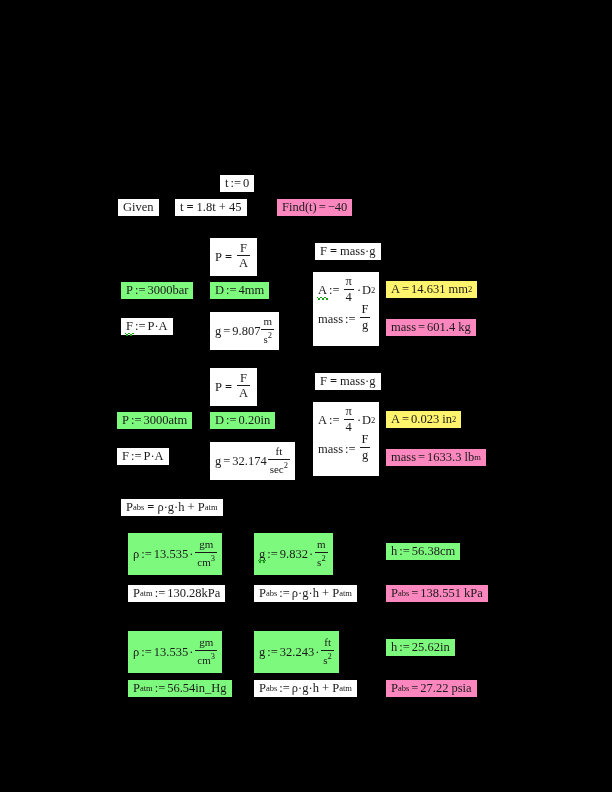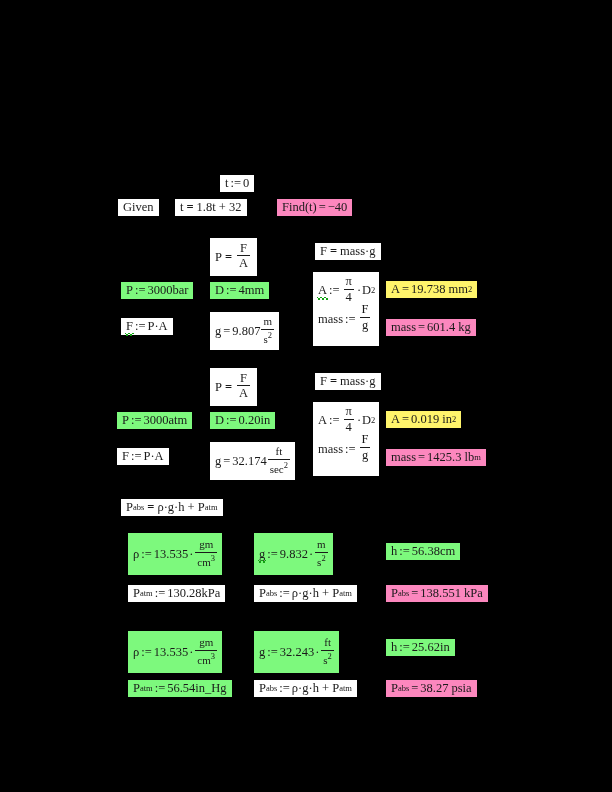--- a/index.html
+++ b/index.html
@@ -98,21 +98,21 @@
   </div>
 
   <div class="rg" style="left:118px;top:199px;">
     <span>Given</span>
   </div>
 
   <div class="rg" style="left:175px;top:199px;">
     <span class="mathline">
       <span>t</span>
       <span class="eqb">=</span>
-      <span>1.8t + 32</span>
+      <span>1.8t + 45</span>
     </span>
   </div>
 
   <div class="rg pink" style="left:277px;top:199px;">
     <span class="mathline">
       <span>Find(t)</span>
       <span class="op">=</span>
       <span>−40</span>
     </span>
   </div>
@@ -178,21 +178,21 @@
           <span class="den">g</span>
         </span>
       </span>
     </span>
   </div>
 
   <div class="rg yellow" style="left:386px;top:281px;">
     <span class="mathline">
       <span>A</span>
       <span class="op">=</span>
-      <span>19.738</span>
+      <span>14.631</span>
       <span style="width:3px;display:inline-block;"></span>
       <span>mm</span>
       <span class="sup">2</span>
     </span>
   </div>
 
   <div class="rg" style="left:121px;top:318px;">
     <span class="mathline">
       <span class="squig">F</span>
       <span class="op">:=</span>
@@ -283,21 +283,21 @@
           <span class="den">g</span>
         </span>
       </span>
     </span>
   </div>
 
   <div class="rg yellow" style="left:386px;top:411px;">
     <span class="mathline">
       <span>A</span>
       <span class="op">=</span>
-      <span>0.019</span>
+      <span>0.023</span>
       <span style="width:3px;display:inline-block;"></span>
       <span>in</span>
       <span class="sup">2</span>
     </span>
   </div>
 
   <div class="rg" style="left:117px;top:448px;">
     <span class="mathline">
       <span>F</span>
       <span class="op">:=</span>
@@ -314,21 +314,21 @@
         <span class="num">ft</span>
         <span class="den"><span>sec</span><span class="sup">2</span></span>
       </span>
     </span>
   </div>
 
   <div class="rg pink" style="left:386px;top:449px;">
     <span class="mathline">
       <span>mass</span>
       <span class="op">=</span>
-      <span>1425.3</span>
+      <span>1633.3</span>
       <span style="width:3px;display:inline-block;"></span>
       <span>lb</span>
         <span class="sub">m</span>
     </span>
   </div>
 
   <div class="rg" style="left:121px;top:499px;">
     <span class="mathline">
       <span>P</span>
         <span class="sub">abs</span>
@@ -457,19 +457,19 @@
       <span>ρ·g·h + P</span>
         <span class="sub">atm</span>
     </span>
   </div>
 
   <div class="rg pink" style="left:386px;top:680px;">
     <span class="mathline">
       <span>P</span>
         <span class="sub">abs</span>
       <span class="op">=</span>
-      <span>38.27</span>
+      <span>27.22</span>
       <span style="width:3px;display:inline-block;"></span>
       <span>psia</span>
     </span>
   </div>
 
 </div>
 
 </body></html>

